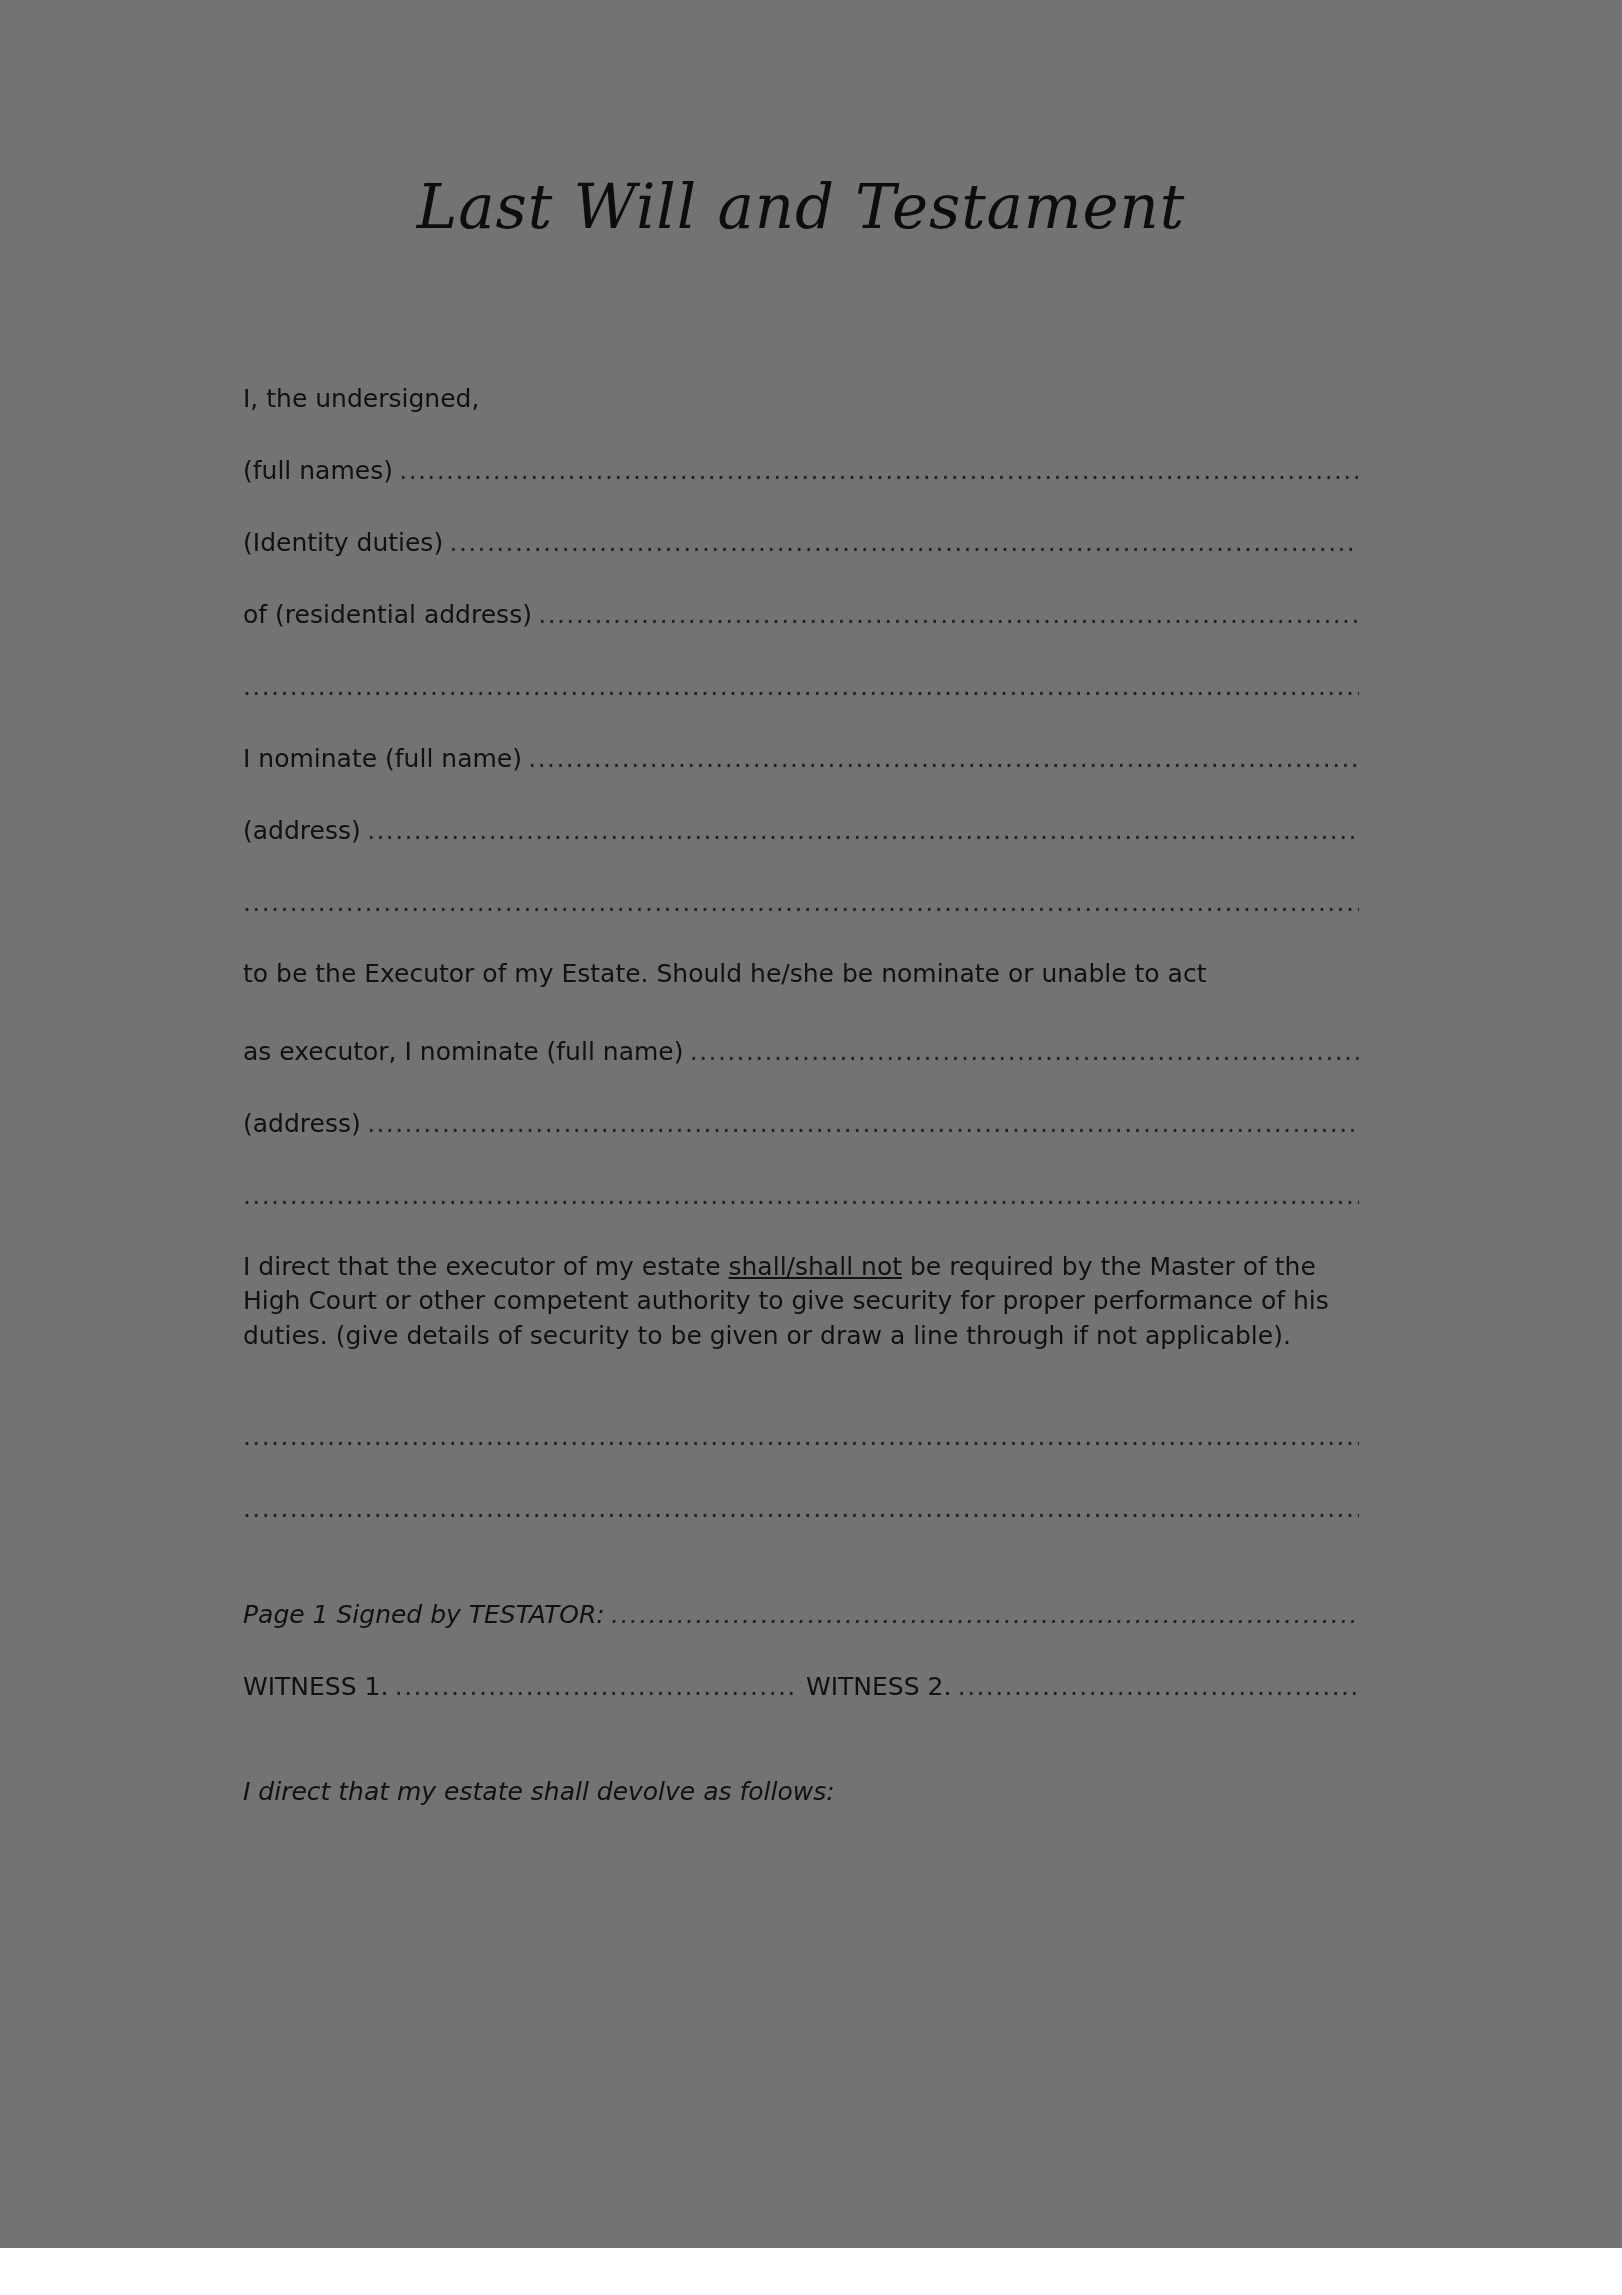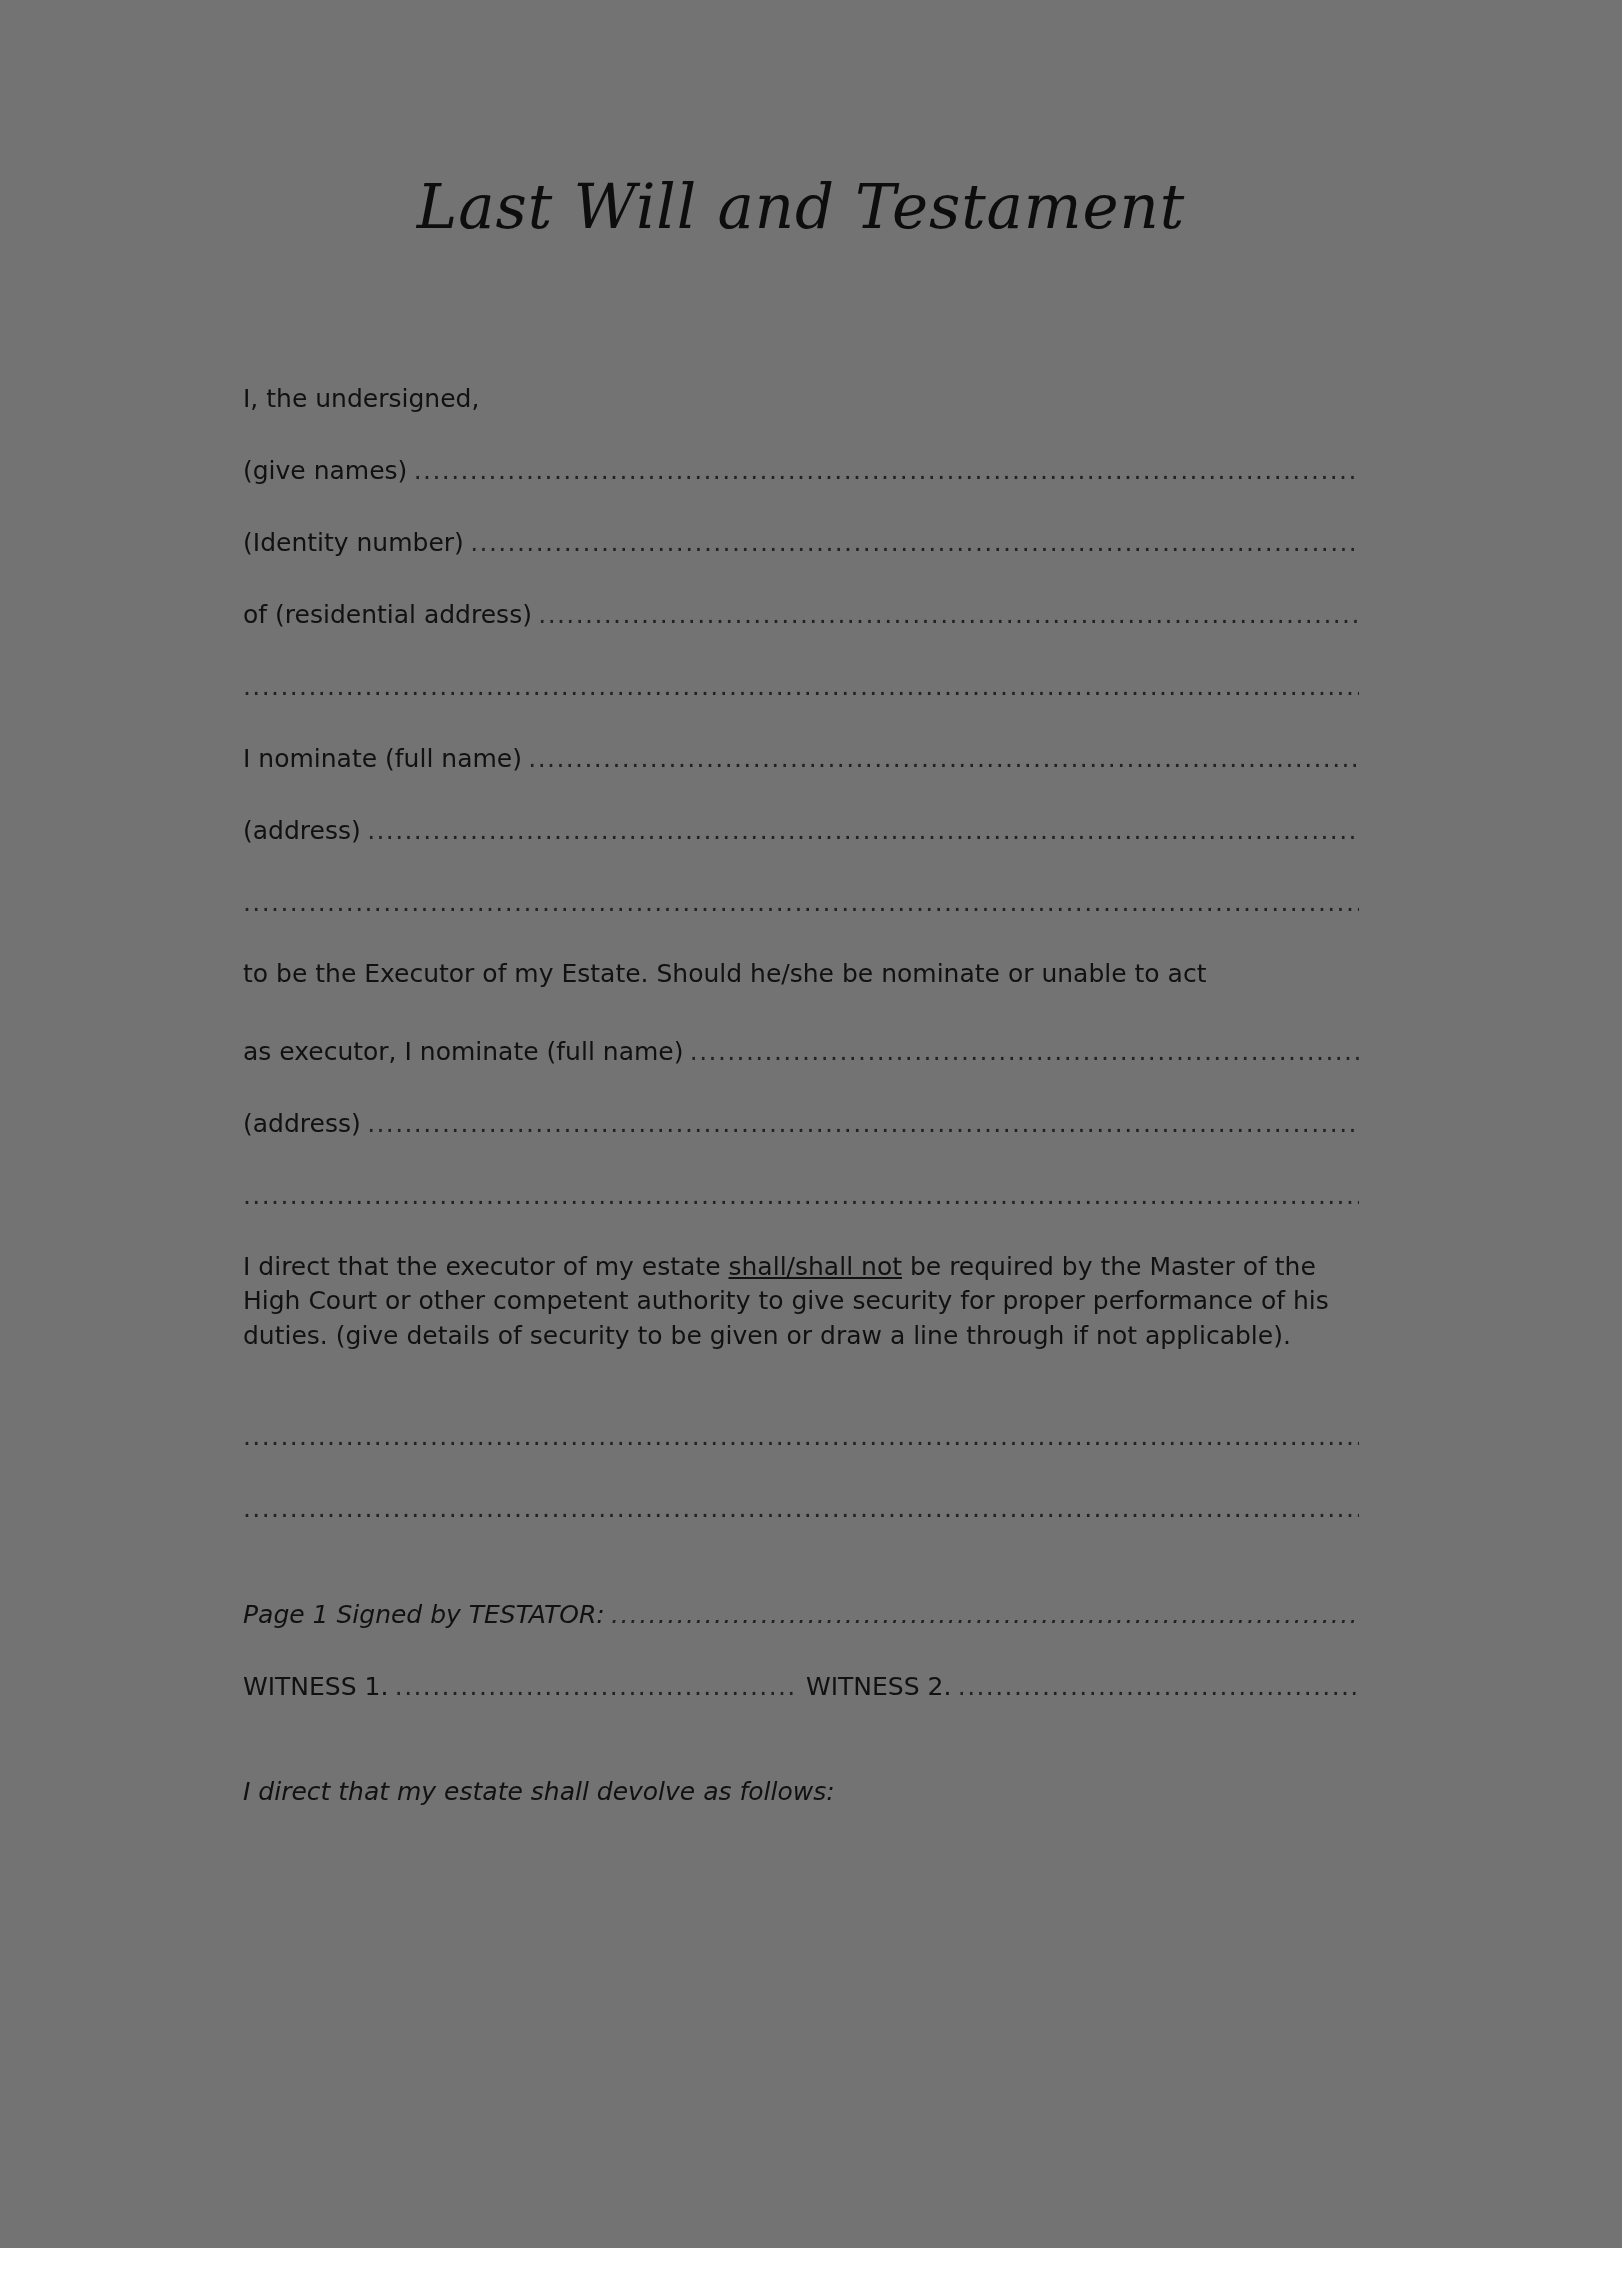--- a/index.html
+++ b/index.html
@@ -69,26 +69,26 @@
 
 <div class="page">
 
   <h1 class="doc-title">Last Will and Testament</h1>
 
   <div class="line">
     <span class="label">I, the undersigned,</span>
   </div>
 
   <div class="line">
-    <span class="label">(give names)</span>
+    <span class="label">(full names)</span>
     <span class="dots">................................................................................................................................................................................................................................................................................................................................................................................................................</span>
   </div>
 
   <div class="line">
-    <span class="label">(Identity number)</span>
+    <span class="label">(Identity duties)</span>
     <span class="dots">................................................................................................................................................................................................................................................................................................................................................................................................................</span>
   </div>
 
   <div class="line">
     <span class="label">of (residential address)</span>
     <span class="dots">................................................................................................................................................................................................................................................................................................................................................................................................................</span>
   </div>
 
   <div class="line">
     <span class="dots" style="margin-left:0;">................................................................................................................................................................................................................................................................................................................................................................................................................</span>

